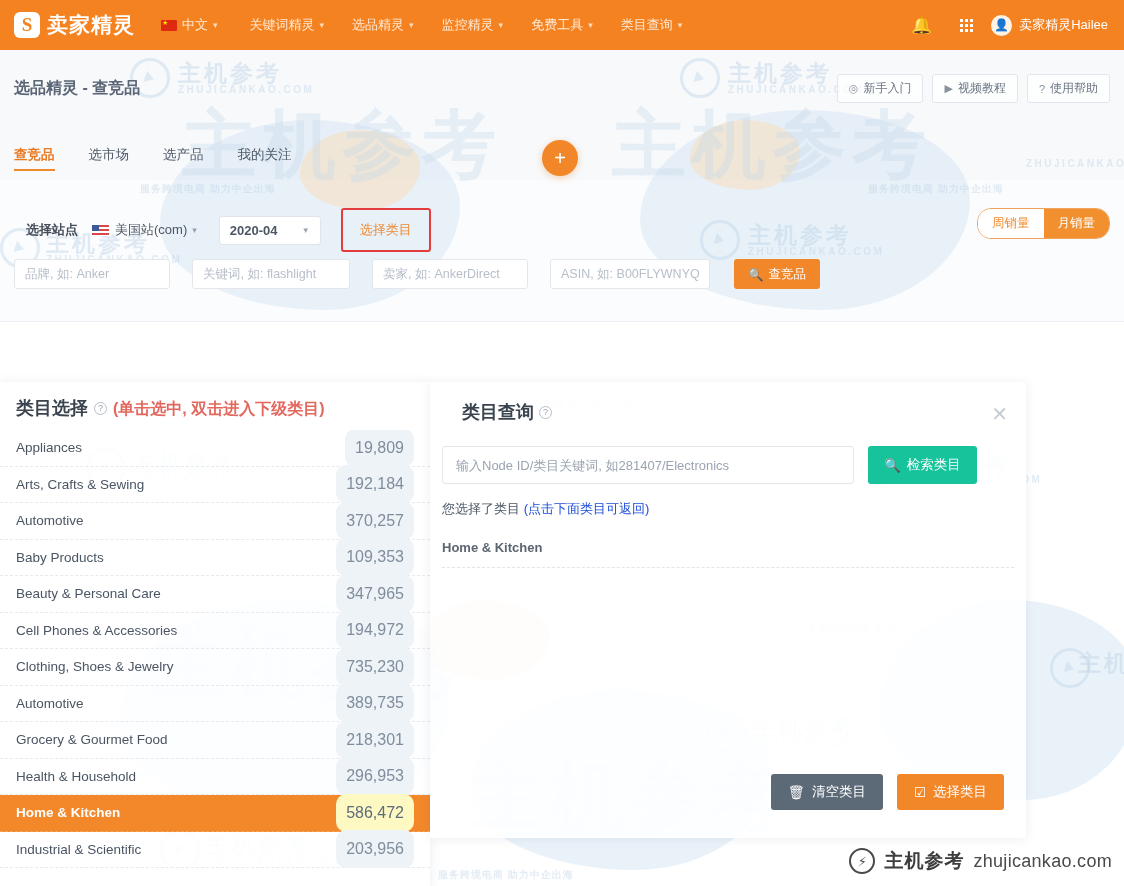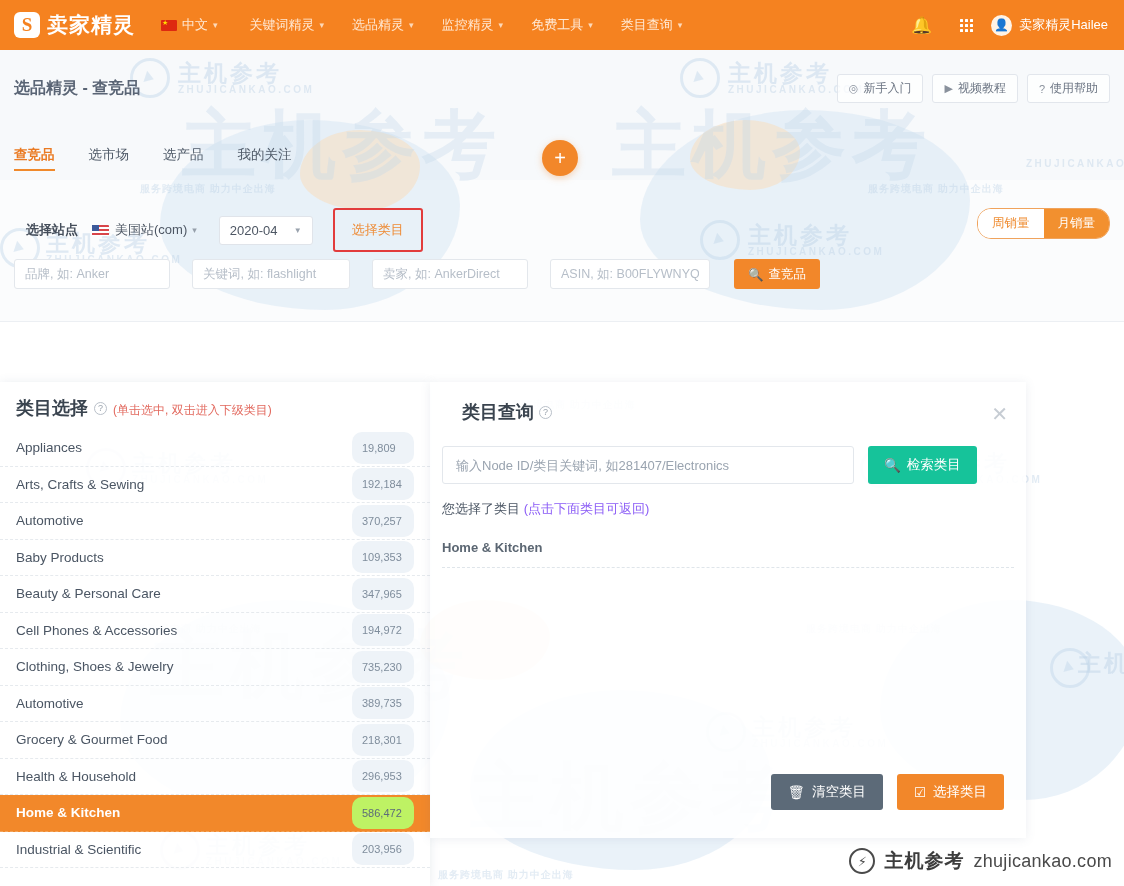--- a/index.html
+++ b/index.html
@@ -147,22 +147,22 @@
   .usflag{
     width:17px; height:11px; margin-right:6px; border-radius:1px;
     background:repeating-linear-gradient(#d8454a 0 2px,#fff 2px 4px);
     position:relative; display:inline-block;
   }
   .usflag::before{
     content:""; position:absolute; left:0; top:0; width:7px; height:6px; background:#3c5a9a;
   }
   .month-sel{
     margin-left:22px; border:1px solid #e0e4ea; background:#fff; border-radius:3px;
-    font-size:13px; color:#4d5663; padding:6px 10px; width:94px;
-    display:flex; align-items:center; justify-content:space-between; cursor:pointer;
+    font-size:13px; color:#4d5663; padding:6px 10px; width:102px;
+    display:flex; align-items:center; justify-content:space-between; cursor:pointer;font-weight:bold;
   }
   .month-sel .caret2{ font-size:8px; color:#9aa3ae;}
   #cat-btn-wrap{
     margin-left:20px; border:2px solid #e23c3c; border-radius:3px;
     padding:6px 8px; display:flex; align-items:center; justify-content:center;
     min-width:90px; height:44px; background:transparent;
   }
   #cat-btn{ font-size:13px; color:#ee8b35; cursor:pointer; white-space:nowrap;}
   #sales-toggle{
     position:absolute; top:208px; right:14px; display:flex;
@@ -194,34 +194,34 @@
   }
   #cat-head{
     padding:14px 16px 10px 16px; display:flex; align-items:baseline; gap:6px;
   }
   #cat-title{ font-size:18px; color:#3a444f; font-weight:600;}
   .qmark{
     width:13px; height:13px; border-radius:50%; border:1px solid #b9c0c9;
     color:#9aa3ad; font-size:9px; line-height:11px; text-align:center;
     display:inline-block; align-self:center;
   }
-  #cat-hint{ font-size:12px; color:#e2685d;}
+  #cat-hint{ font-size:16px; color:#e2685d;font-weight:bold;}
   #cat-list{ height:438px; overflow:hidden; }
   .cat-row{
     height:36.5px; display:flex; align-items:center; justify-content:space-between;
     padding:0 16px; border-bottom:1px dashed #e6eaee; cursor:pointer;
   }
   .cat-name{ font-size:13.5px; color:#4a5563;}
   .cat-count{
-    font-size:11px; color:#7f8d9c; background:#eef3f8;
-    border-radius:10px; padding:10px 10px; min-width:62px; text-align:left;
+    font-size:16px; color:#7f8d9c; background:#eef3f8;
+    border-radius:10px; padding:10px 10px; min-width:62px; text-align:right;
   }
   .cat-row.sel{ background:#f2882a; border-bottom-color:#f2a45c;}
   .cat-row.sel .cat-name{ color:#fff; font-weight:700;}
-  .cat-row.sel .cat-count{ background:#bef264; color:#5d6b7a;}
+  .cat-row.sel .cat-count{ background:#fef9c3; color:#5d6b7a;}
 
   
   #modal{
     position:absolute; left:430px; top:382px; width:596px; height:456px;
     background:rgba(255,255,255,.90);
     box-shadow:0 1px 10px rgba(80,100,130,.10);
     z-index:70;
   }
   #modal-head{ padding:18px 18px 0 32px; display:flex; align-items:baseline;}
   #modal-title{ font-size:18px; color:#3a444f; font-weight:600;}
@@ -235,21 +235,21 @@
     border:1px solid #e3e7ec; background:#fff; border-radius:3px;
     padding:0 13px; font-size:13px; color:#4d5663; outline:none;
   }
   #node-input::placeholder{ color:#9aa4b0;}
   #node-search-btn{
     background:#16c39a; color:#fff; border:none; border-radius:3px;
     height:38px; padding:0 16px; font-size:13.5px; cursor:pointer;
     display:flex; align-items:center; gap:6px; white-space:nowrap;
   }
   #sel-note{ padding:16px 0 0 12px; font-size:13px; color:#4a5563;}
-  #sel-note .red{ color:#8b5cf6;}
+  #sel-note .red{ color:#1d4ed8;}
   #crumb-cat{
     margin:22px 12px 0 12px; padding-bottom:12px;
     border-bottom:1px dashed #dfe5ea;
     font-size:13px; color:#5b6672; cursor:pointer; font-weight:600;
   }
   #modal-actions{
     position:absolute; right:22px; bottom:28px; display:flex; gap:14px;
   }
   .mbtn{
     border:none; border-radius:3px; height:36px; padding:0 17px;

